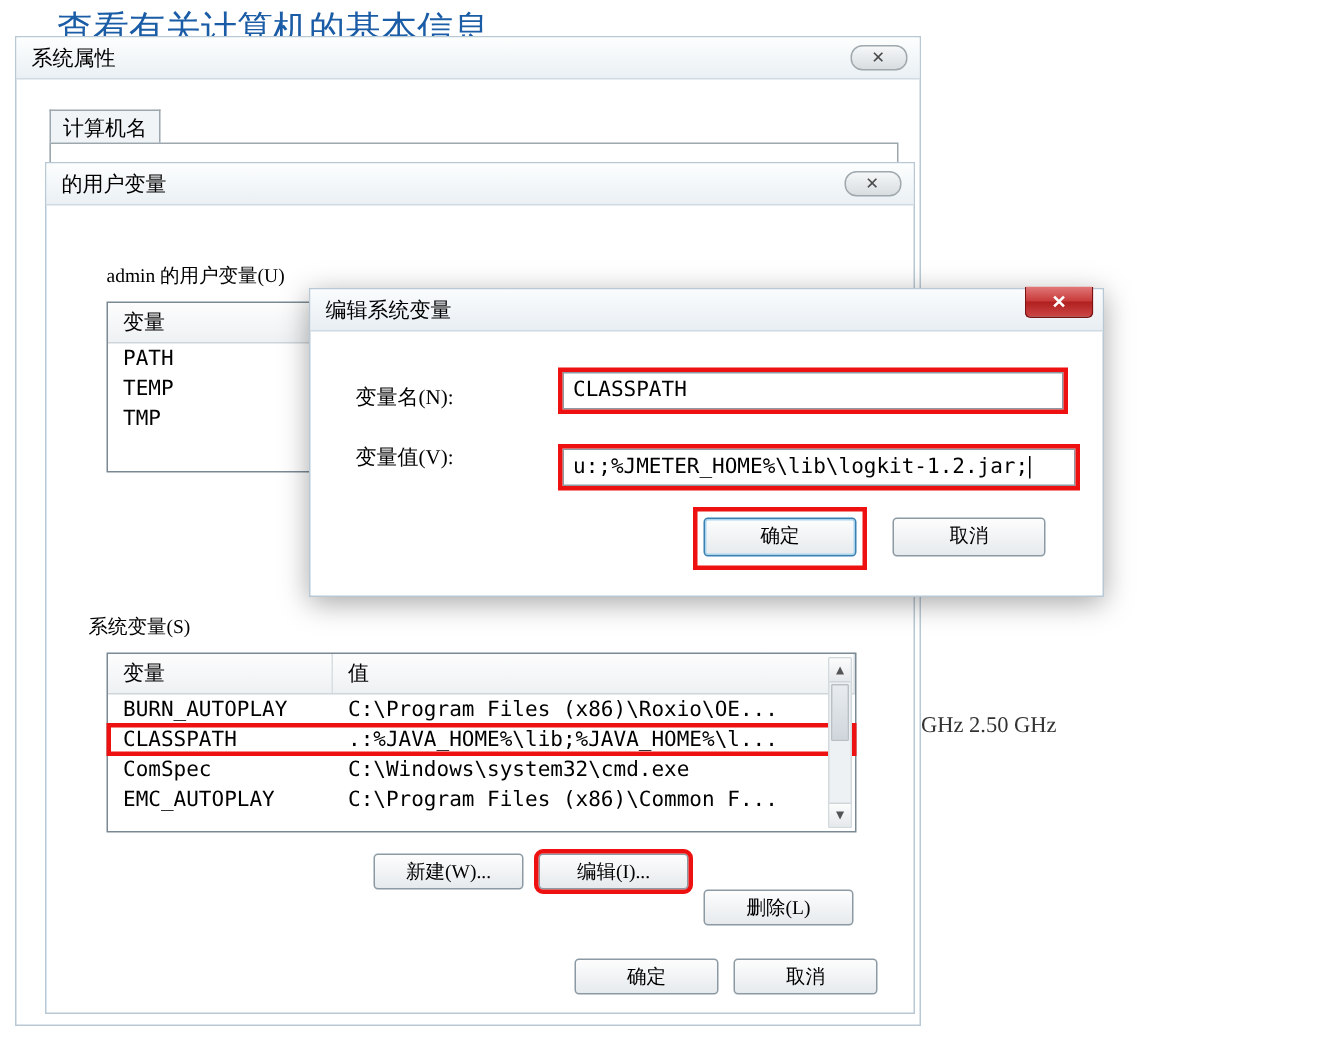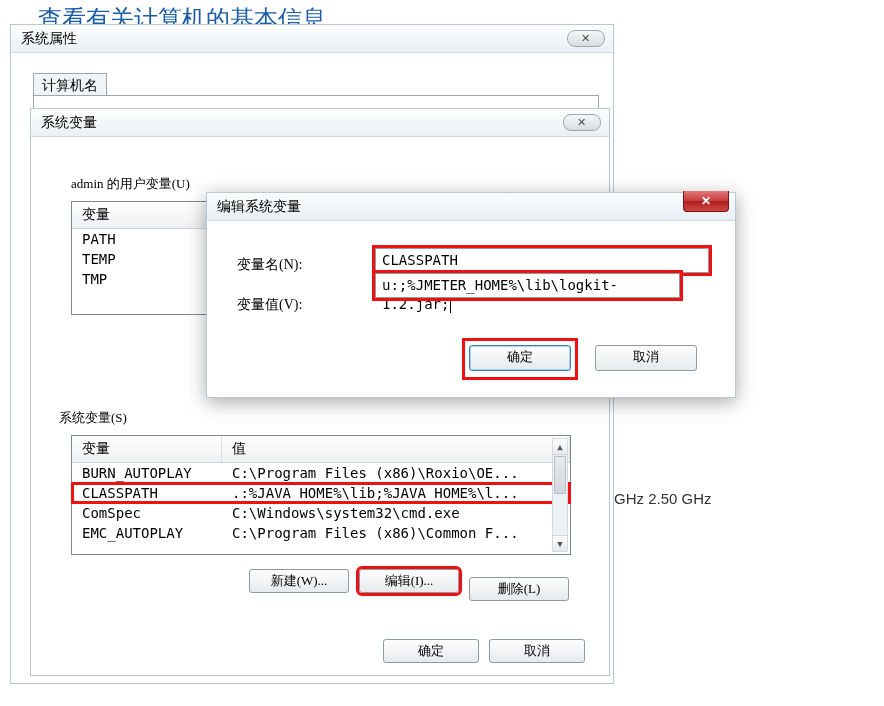--- a/index.html
+++ b/index.html
@@ -1,18 +1,18 @@
 <!DOCTYPE html>
 <html><head>
 <meta charset="utf-8">
 <style>
   * { box-sizing: border-box; }
   body { margin:0; font-family:"Microsoft YaHei","SimSun",Tahoma,sans-serif; font-size:13px; background:#fff; color:#000; width:884px; height:706px; position:relative; overflow:hidden; }
   .bg-title { position:absolute; left:38px; top:3px; color:#1a5ca5; font-size:24px; font-family:"SimSun"; }
-  .bg-ghz { position:absolute; left:614px; top:490px; color:#333; font-size:15px; }
+  .bg-ghz { position:absolute; left:614px; top:476px; color:#333; font-size:15px;font-family:Liberation Serif, serif; }
   
   .win { position:absolute; background:#fff; border:1px solid #b8c9d5; }
   .titlebar { height:28px; background:linear-gradient(#fdfefe,#eaf0f4); border-bottom:1px solid #d0dae2; display:flex; align-items:center; justify-content:space-between; padding:0 8px 0 10px; }
   .titlebar .t { font-size:14px; color:#000; }
   .close-oval { width:38px; height:17px; border:1px solid #9fa8ad; border-radius:8px; background:linear-gradient(#f5f7f8,#d8dde0); display:flex; align-items:center; justify-content:center; font-family:Arial; font-size:11px; color:#4a4a4a; letter-spacing:1px; }
   
   .sysprops { left:10px; top:24px; width:604px; height:660px; }
   .tabstrip { position:absolute; left:22px; top:48px; display:flex;flex-direction:column; }
   .tab { border:1px solid #9ca7ae; border-bottom:none; padding:3px 8px; background:#f1f4f6; font-size:14px; font-family:"SimSun"; margin-right:-1px; }
   .tab.active { background:#b91c1c; position:relative; top:-2px; padding-bottom:5px; z-index:2;}
@@ -57,21 +57,21 @@
     <div class="tab">硬件</div>
     <div class="tab active">高级</div>
     <div class="tab">系统保护</div>
     <div class="tab">远程</div>
   </div>
   <div class="tc"></div>
 </div>
 
 <div class="win envvars">
   <div class="titlebar">
-    <span class="t">系统变量</span>
+    <span class="t">的用户变量</span>
     <span class="close-oval">✕</span>
   </div>
 
   <div class="grpLabel" style="left:40px; top:66px;">admin 的用户变量(U)</div>
   <div class="listbox" style="left:40px; top:92px; width:500px; height:114px;">
     <div class="listhdr">
       <div style="width:150px;">变量</div>
       <div style="flex:1;"></div>
     </div>
     <div class="row">
@@ -109,35 +109,35 @@
     </div>
     <div class="scrollbar">
       <div class="sbtn">▲</div>
       <div class="sthumb" style="top:17px; height:38px;"></div>
       <div class="sbtn bot">▼</div>
     </div>
   </div>
 
   <div class="btn" style="left:218px; top:460px; width:100px;">新建(W)...</div>
   <div class="btn redbox" style="left:328px; top:460px; width:100px;">编辑(I)...</div>
-  <div class="btn" style="left:438px; top:468px; width:100px;">删除(L)</div>
+  <div class="btn" style="left:438px; top:484px; width:100px;">删除(L)</div>
 
   <div class="btn" style="left:352px; top:530px; width:96px;">确定</div>
   <div class="btn" style="left:458px; top:530px; width:96px;">取消</div>
 </div>
 
 <div class="win editvar">
   <div class="titlebar">
     <span class="t">编辑系统变量</span>
   </div>
   <div class="close-red">✕</div>
 
   <div class="lbl" style="left:30px; top:63px;">变量名(N):</div>
   <div class="txtinput redbox" style="left:168px; top:55px; width:334px;">CLASSPATH</div>
 
   <div class="lbl" style="left:30px; top:103px;">变量值(V):</div>
-  <div class="txtinput redbox" style="left:168px; top:80px; width:305px;"><span>u:;%JMETER_HOME%\lib\logkit-1.2.jar;</span><span class="cursor"></span></div>
+  <div class="txtinput redbox" style="left:168px; top:106px; width:342px;"><span>u:;%JMETER_HOME%\lib\logkit-1.2.jar;</span><span class="cursor"></span></div>
 
   <div class="redbox" style="position:absolute; left:258px; top:148px; width:110px; height:36px; padding:4px;">
     <div class="btn default" style="position:relative; left:0; top:0; width:100%; height:26px;">确定</div>
   </div>
   <div class="btn" style="left:388px; top:152px; width:102px; height:26px;">取消</div>
 </div>
 
 </body></html>

